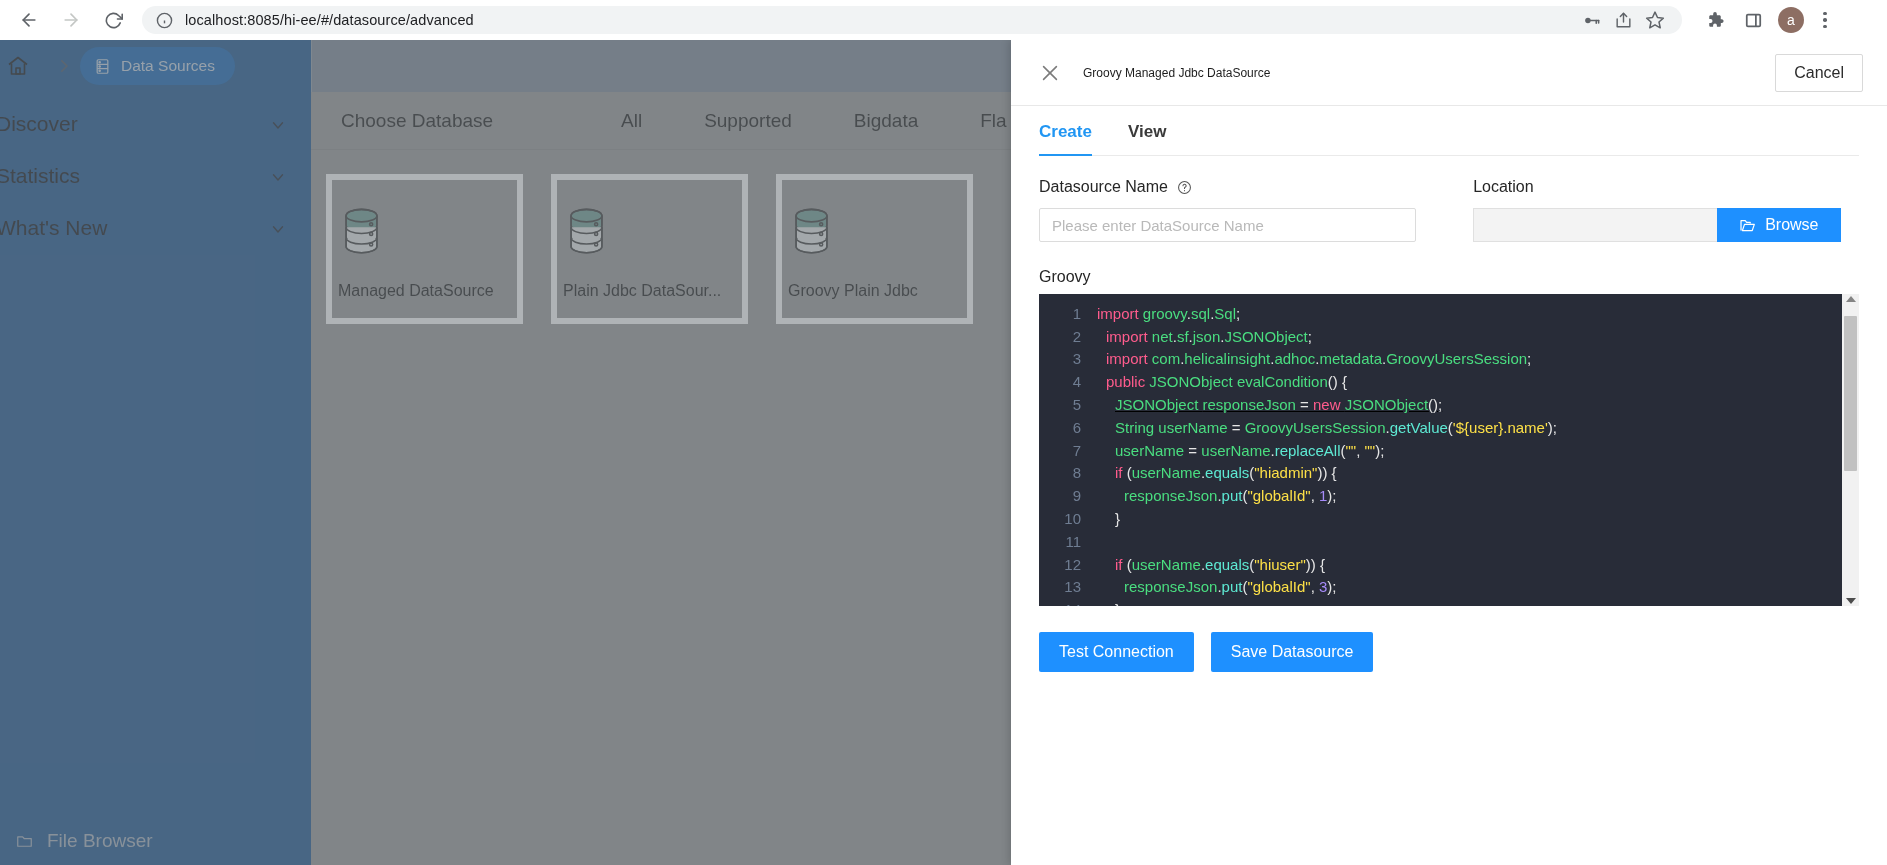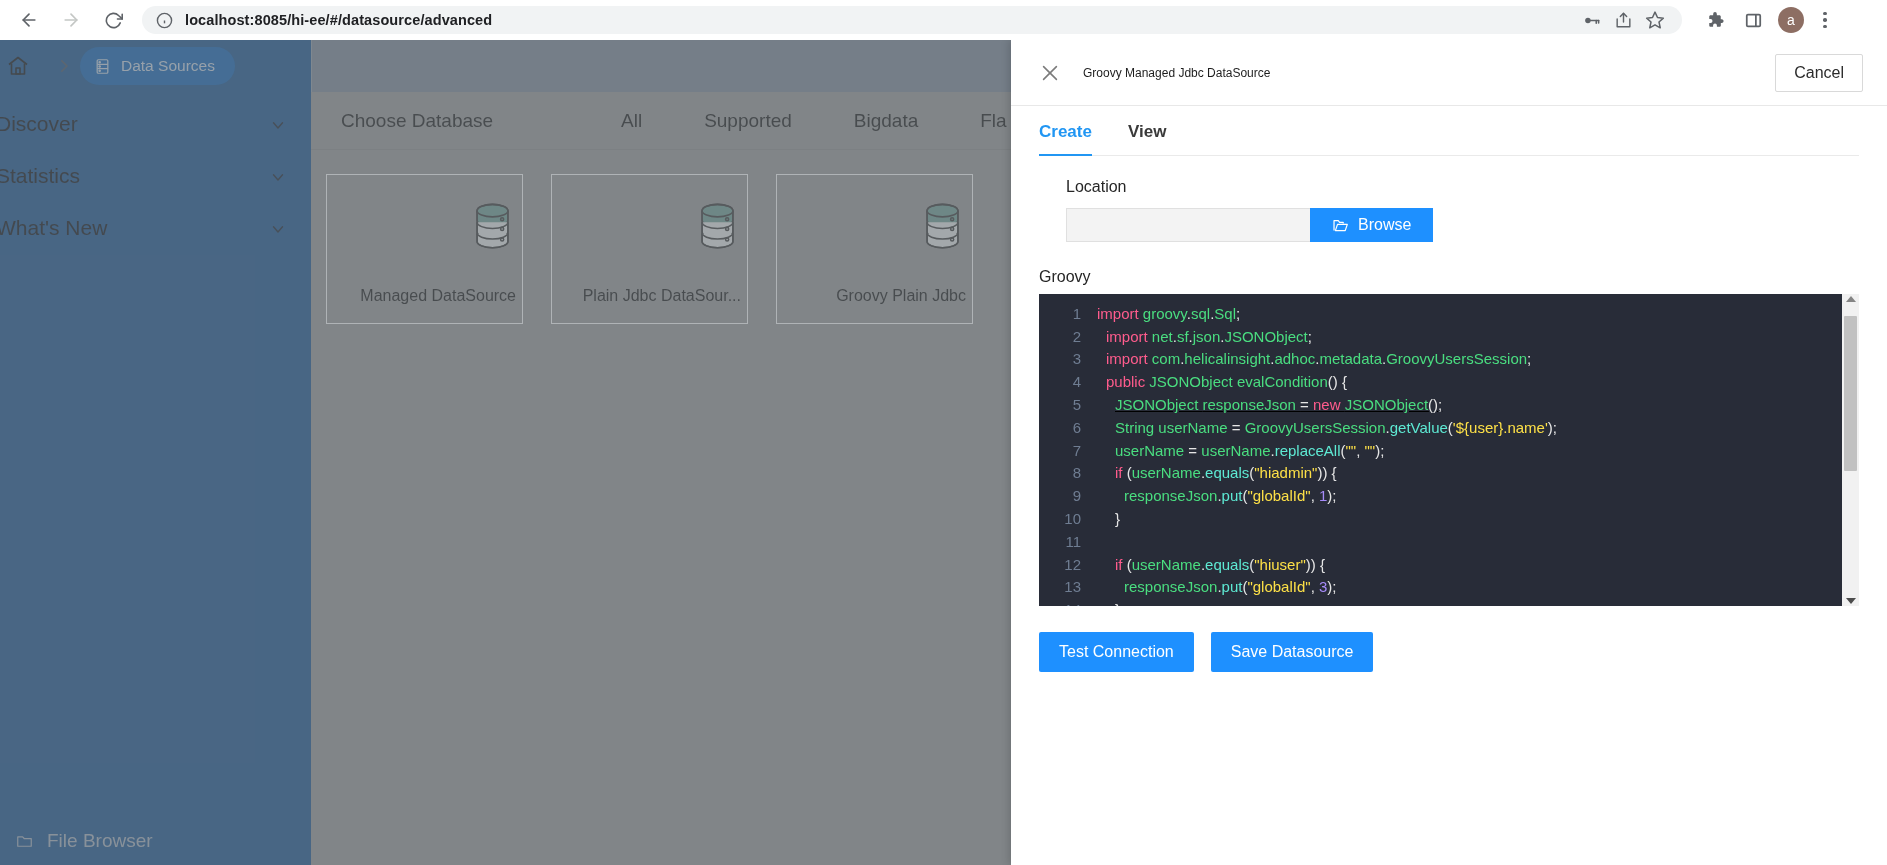--- a/index.html
+++ b/index.html
@@ -23,21 +23,20 @@
     border-radius: 50%; color: #5f6368; flex: 0 0 auto;
   }
   .nav-btn.disabled { color: #c4c7c5; }
   #back-button { margin-left: 12px; }
   #omnibox {
     flex: 1 1 auto;
     height: 28px; margin: 0 10px 0 12px;
     background: #f1f3f4; border-radius: 16px;
     display: flex; align-items: center; padding: 0 14px;
     max-width: 1540px;
-    font-weight: bold;
   }
   #site-info-icon { width: 17px; height: 17px; flex: 0 0 auto; margin-right: 12px; color: #5f6368; }
   #url-text {
     font-size: 14.5px; color: #202124; letter-spacing: .1px;
     white-space: nowrap; overflow: hidden;
   }
   .omni-action { width: 26px; height: 26px; display:flex; align-items:center; justify-content:center; color:#5f6368; margin-left: 6px; flex:0 0 auto;}
   #chrome-actions { display: flex; align-items: center; flex: 0 0 auto; padding-right: 8px; }
   .tb-icon { width: 30px; height: 30px; display:flex; align-items:center; justify-content:center; color:#5f6368; margin-left: 8px;}
   #avatar-button {
@@ -108,22 +107,22 @@
     font-size: 19px; color: #1d1d1d; margin-left: 30px; width: 280px;
   }
   .filter-tab {
     font-size: 19px; color: #1c1c1c; margin-right: 62px; white-space: nowrap;
   }
   #cards-area {
     background: #9a9a9a; height: 715px; padding: 24px 0 0 0;
     display: flex; gap: 28px; padding-left: 4px;
   }
   .ds-card {
-    width: 197px; height: 150px; border: 1px solid #ffffff;
-    display: flex; flex-direction: column; align-items: flex-end;
+    width: 197px; height: 150px; border: 6px solid #ffffff;
+    display: flex; flex-direction: column; align-items: flex-start;
     justify-content: space-between; padding: 26px 6px 18px 6px;
     background: transparent;
   }
   .ds-card-title { font-size: 16px; color: #1b1b1b; white-space: nowrap; }
 
   
   #modal-backdrop {
     position: absolute; left: 0; top: 0; width: 1887px; height: 825px;
     background: rgba(110,116,122,0.55);
   }
@@ -442,20 +441,33 @@
       <button id="cancel-button">Cancel</button>
     </div>
 
     <div id="modal-body">
       <div id="tabstrip">
         <span class="tab active">Create</span>
         <span class="tab">View</span>
       </div>
 
       <div id="form-row">
+        <div id="col-name">
+          <div class="field-label">
+            <span>Datasource Name</span>
+            <span id="help-icon">
+              <svg width="15" height="15" viewBox="0 0 24 24" fill="none" stroke="currentColor" stroke-width="1.7">
+                  <circle cx="12" cy="12" r="9.5"></circle>
+                  <path d="M9.6 9.3a2.5 2.5 0 1 1 3.4 2.3c-.7.3-1 .8-1 1.6v.4" stroke-linecap="round"></path>
+                  <circle cx="12" cy="17" r=".9" fill="currentColor" stroke="none"></circle>
+                </svg>
+            </span>
+          </div>
+          <input id="datasource-name-input" type="text" value="" placeholder="Please enter DataSource Name" style="">
+        </div>
 
         <div id="col-location">
           <div class="field-label">
             <span>Location</span>
           </div>
           <div id="location-group">
             <input id="location-input" type="text" readonly="" value="" placeholder="" style="">
             <button id="browse-button">
               <span id="folder-icon">
                 <svg width="17" height="15" viewBox="0 0 24 22" fill="none" stroke="currentColor" stroke-width="1.8" stroke-linejoin="round">

